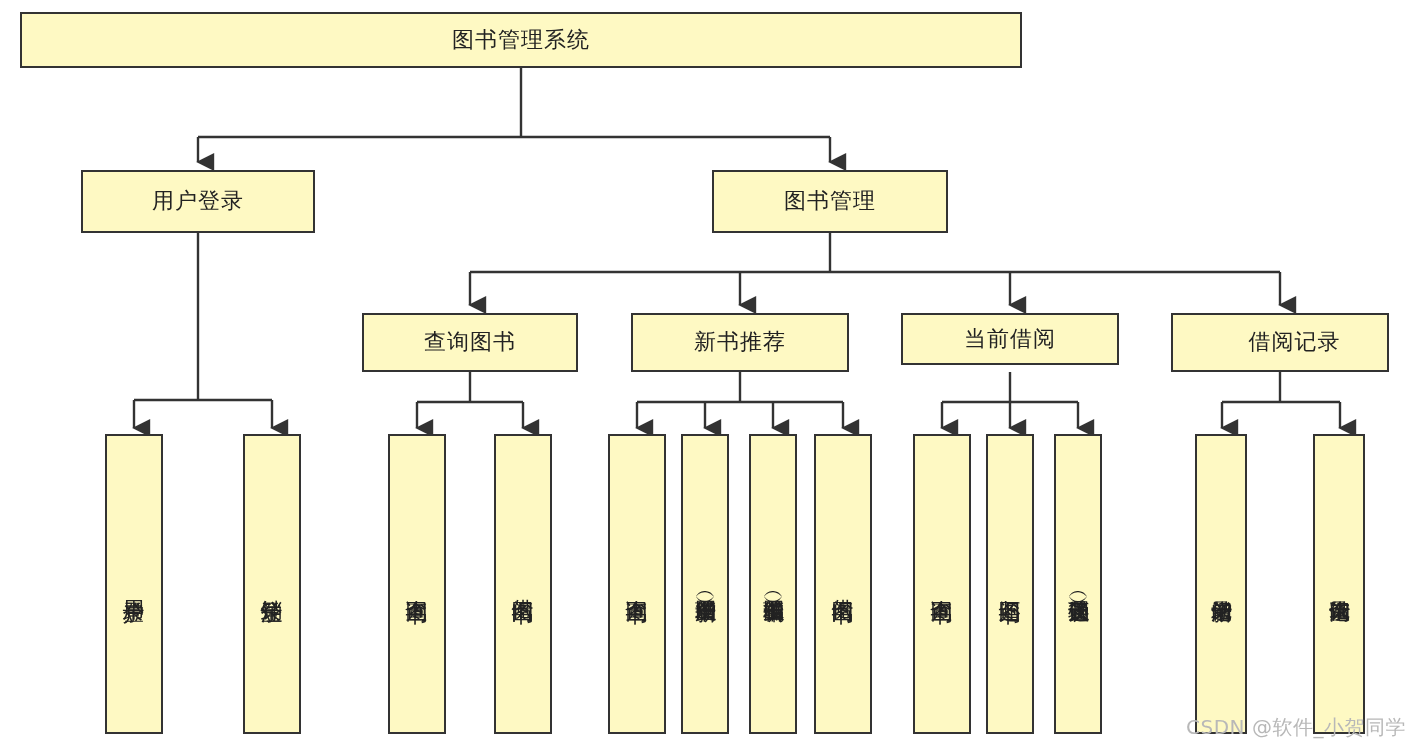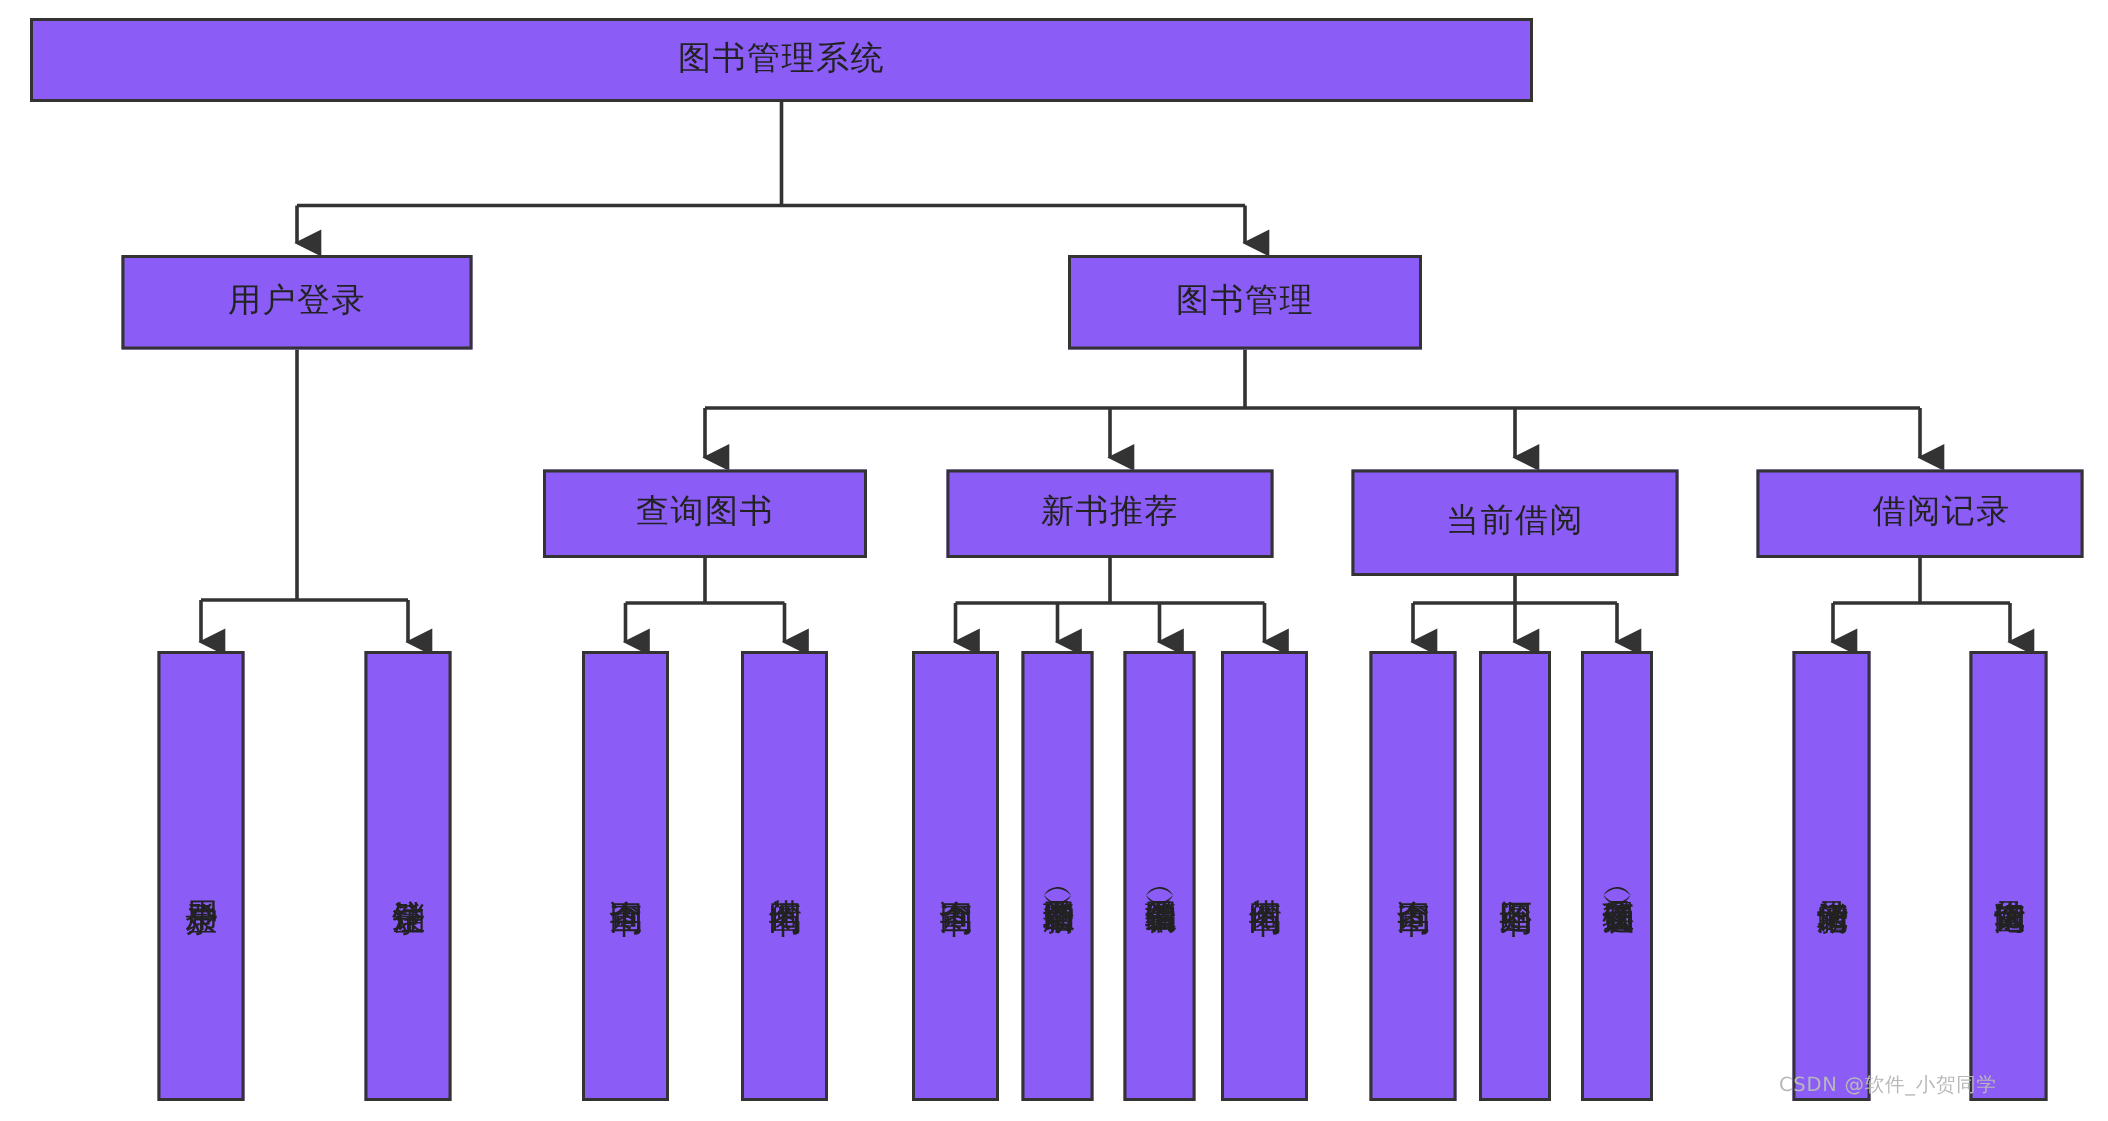--- a/index.html
+++ b/index.html
@@ -21,21 +21,21 @@
     position: absolute;
     left: 0;
     top: 0;
     width: 1405px;
     height: 747px;
   }
   .node {
     position: absolute;
     box-sizing: border-box;
     border: 2px solid #333333;
-    background: #8b5cf6;
+    background: #fef9c3;
     display: flex;
     align-items: center;
     justify-content: center;
     color: #222222;
     z-index: 2;
   }
   .node-h {
     font-size: 22px;
     letter-spacing: 1px;
     line-height: 1.2;
@@ -53,21 +53,21 @@
   }
   .node-v.tight {
     font-size: 21px;
     line-height: 1.22;
     letter-spacing: 0px;
   }
   .watermark {
     position: absolute;
     left: 1186px;
     top: 714px;
-    font-size: 13px;
+    font-size: 20px;
     color: #b8b8b8;
     letter-spacing: 0.5px;
     white-space: nowrap;
     z-index: 3;
     font-family: "DejaVu Sans", "Liberation Sans", sans-serif;
   }
 </style>
 </head>
 <body>
 
@@ -133,21 +133,21 @@
   <div class="node node-h" style="left:712px; top:170px; width:236px; height:63px;">
     <span>图书管理</span>
   </div>
 
   <div class="node node-h" style="left:362px; top:313px; width:216px; height:59px;">
     <span>查询图书</span>
   </div>
   <div class="node node-h" style="left:631px; top:313px; width:218px; height:59px;">
     <span>新书推荐</span>
   </div>
-  <div class="node node-h" style="left:901px; top:313px; width:218px; height:71px;text-align:center;">
+  <div class="node node-h" style="left:901px; top:313px; width:218px; height:52px;text-align:center;">
     <span>当前借阅</span>
   </div>
   <div class="node node-h" style="left:1171px; top:313px; width:218px; height:59px;padding-left:29px;">
     <span>借阅记录</span>
   </div>
 
   <div class="node node-v" style="left:105px; top:434px; width:58px; height:300px;">
     <span>用户登录</span>
   </div>
   <div class="node node-v" style="left:243px; top:434px; width:58px; height:300px;">

